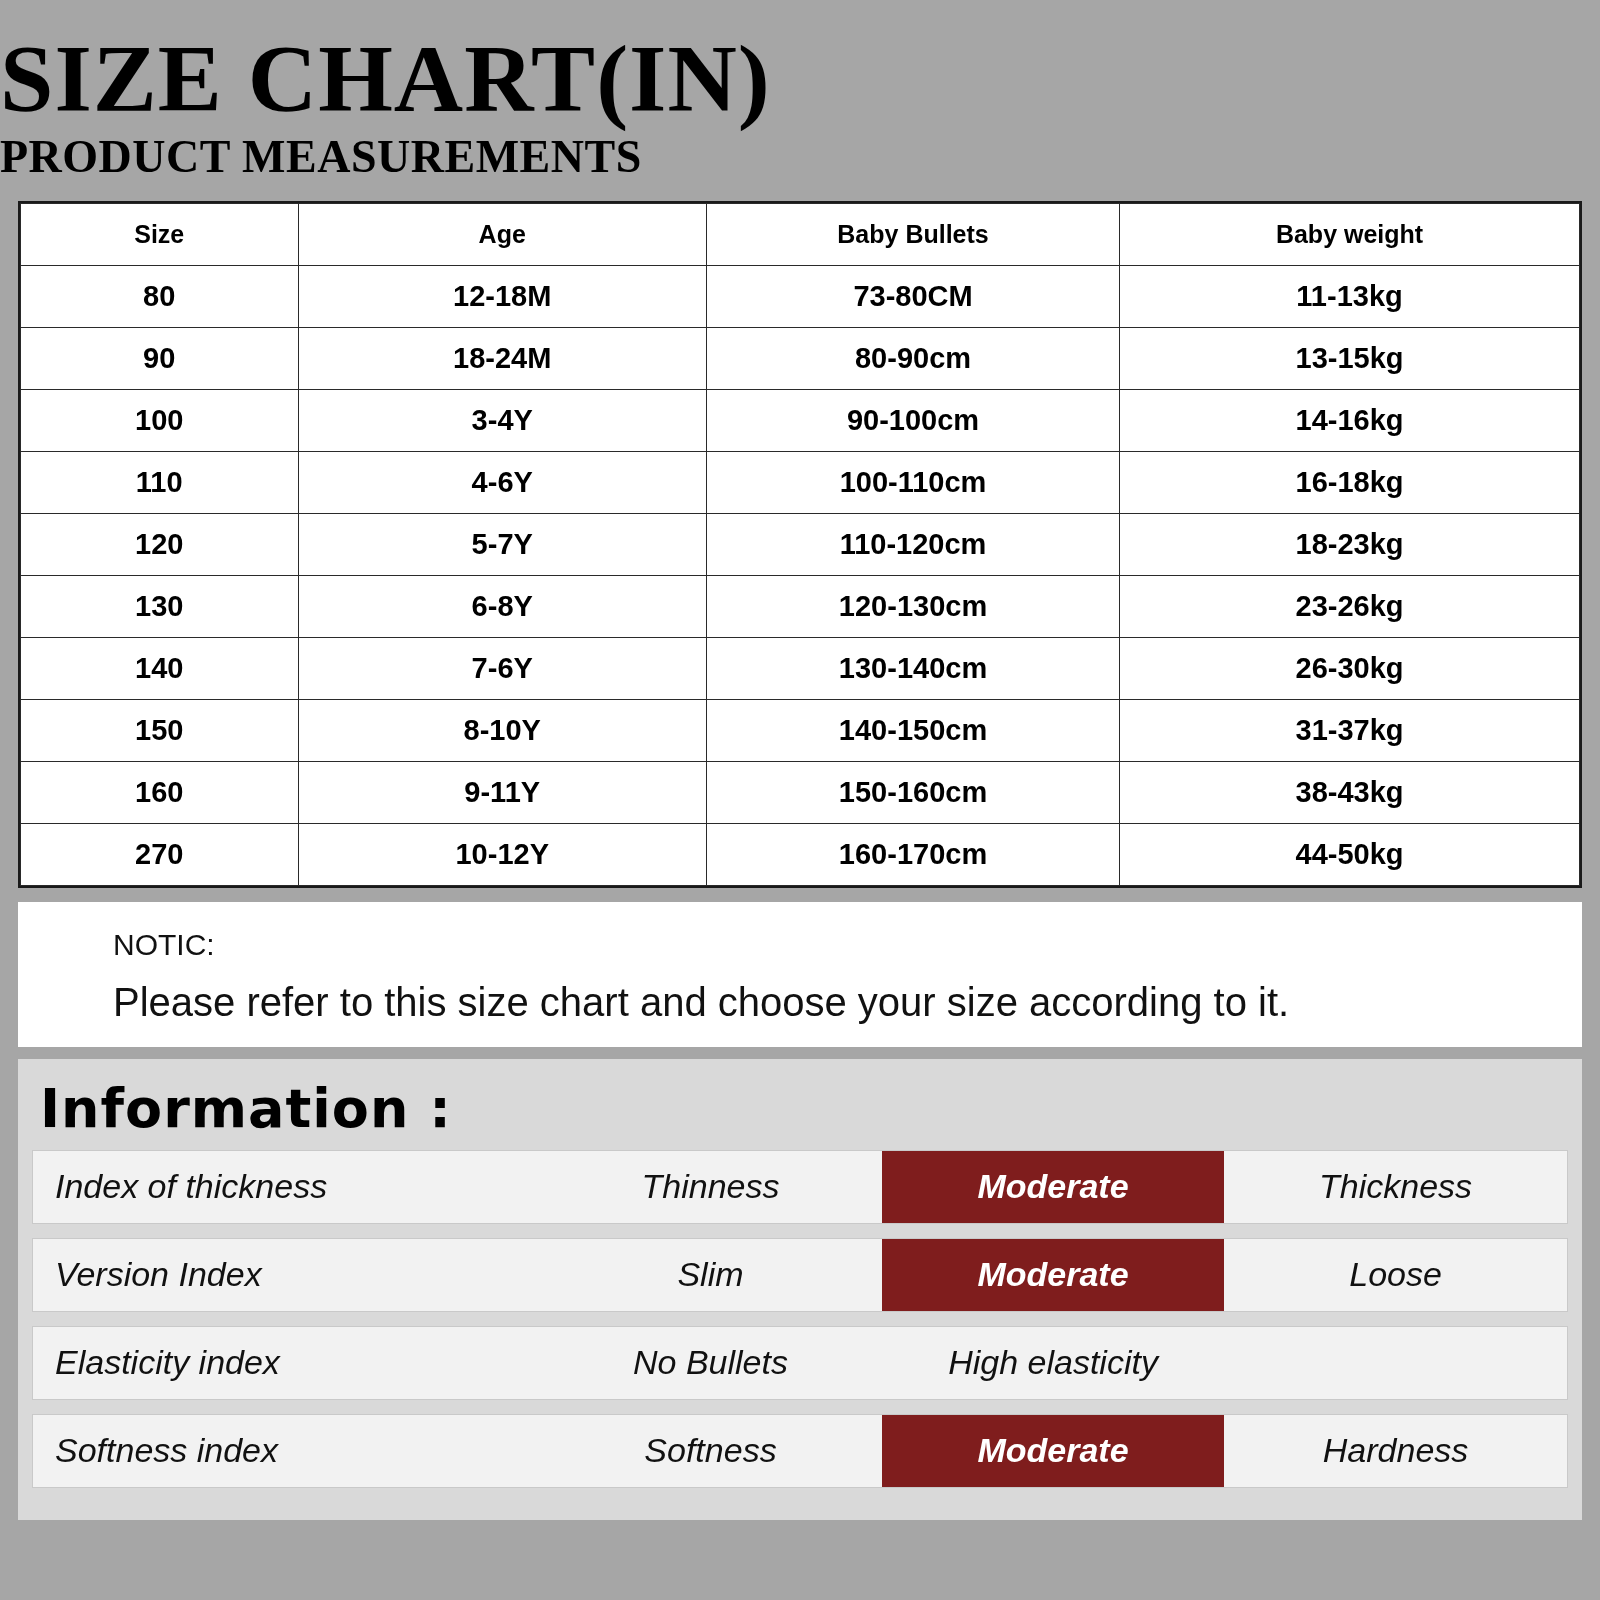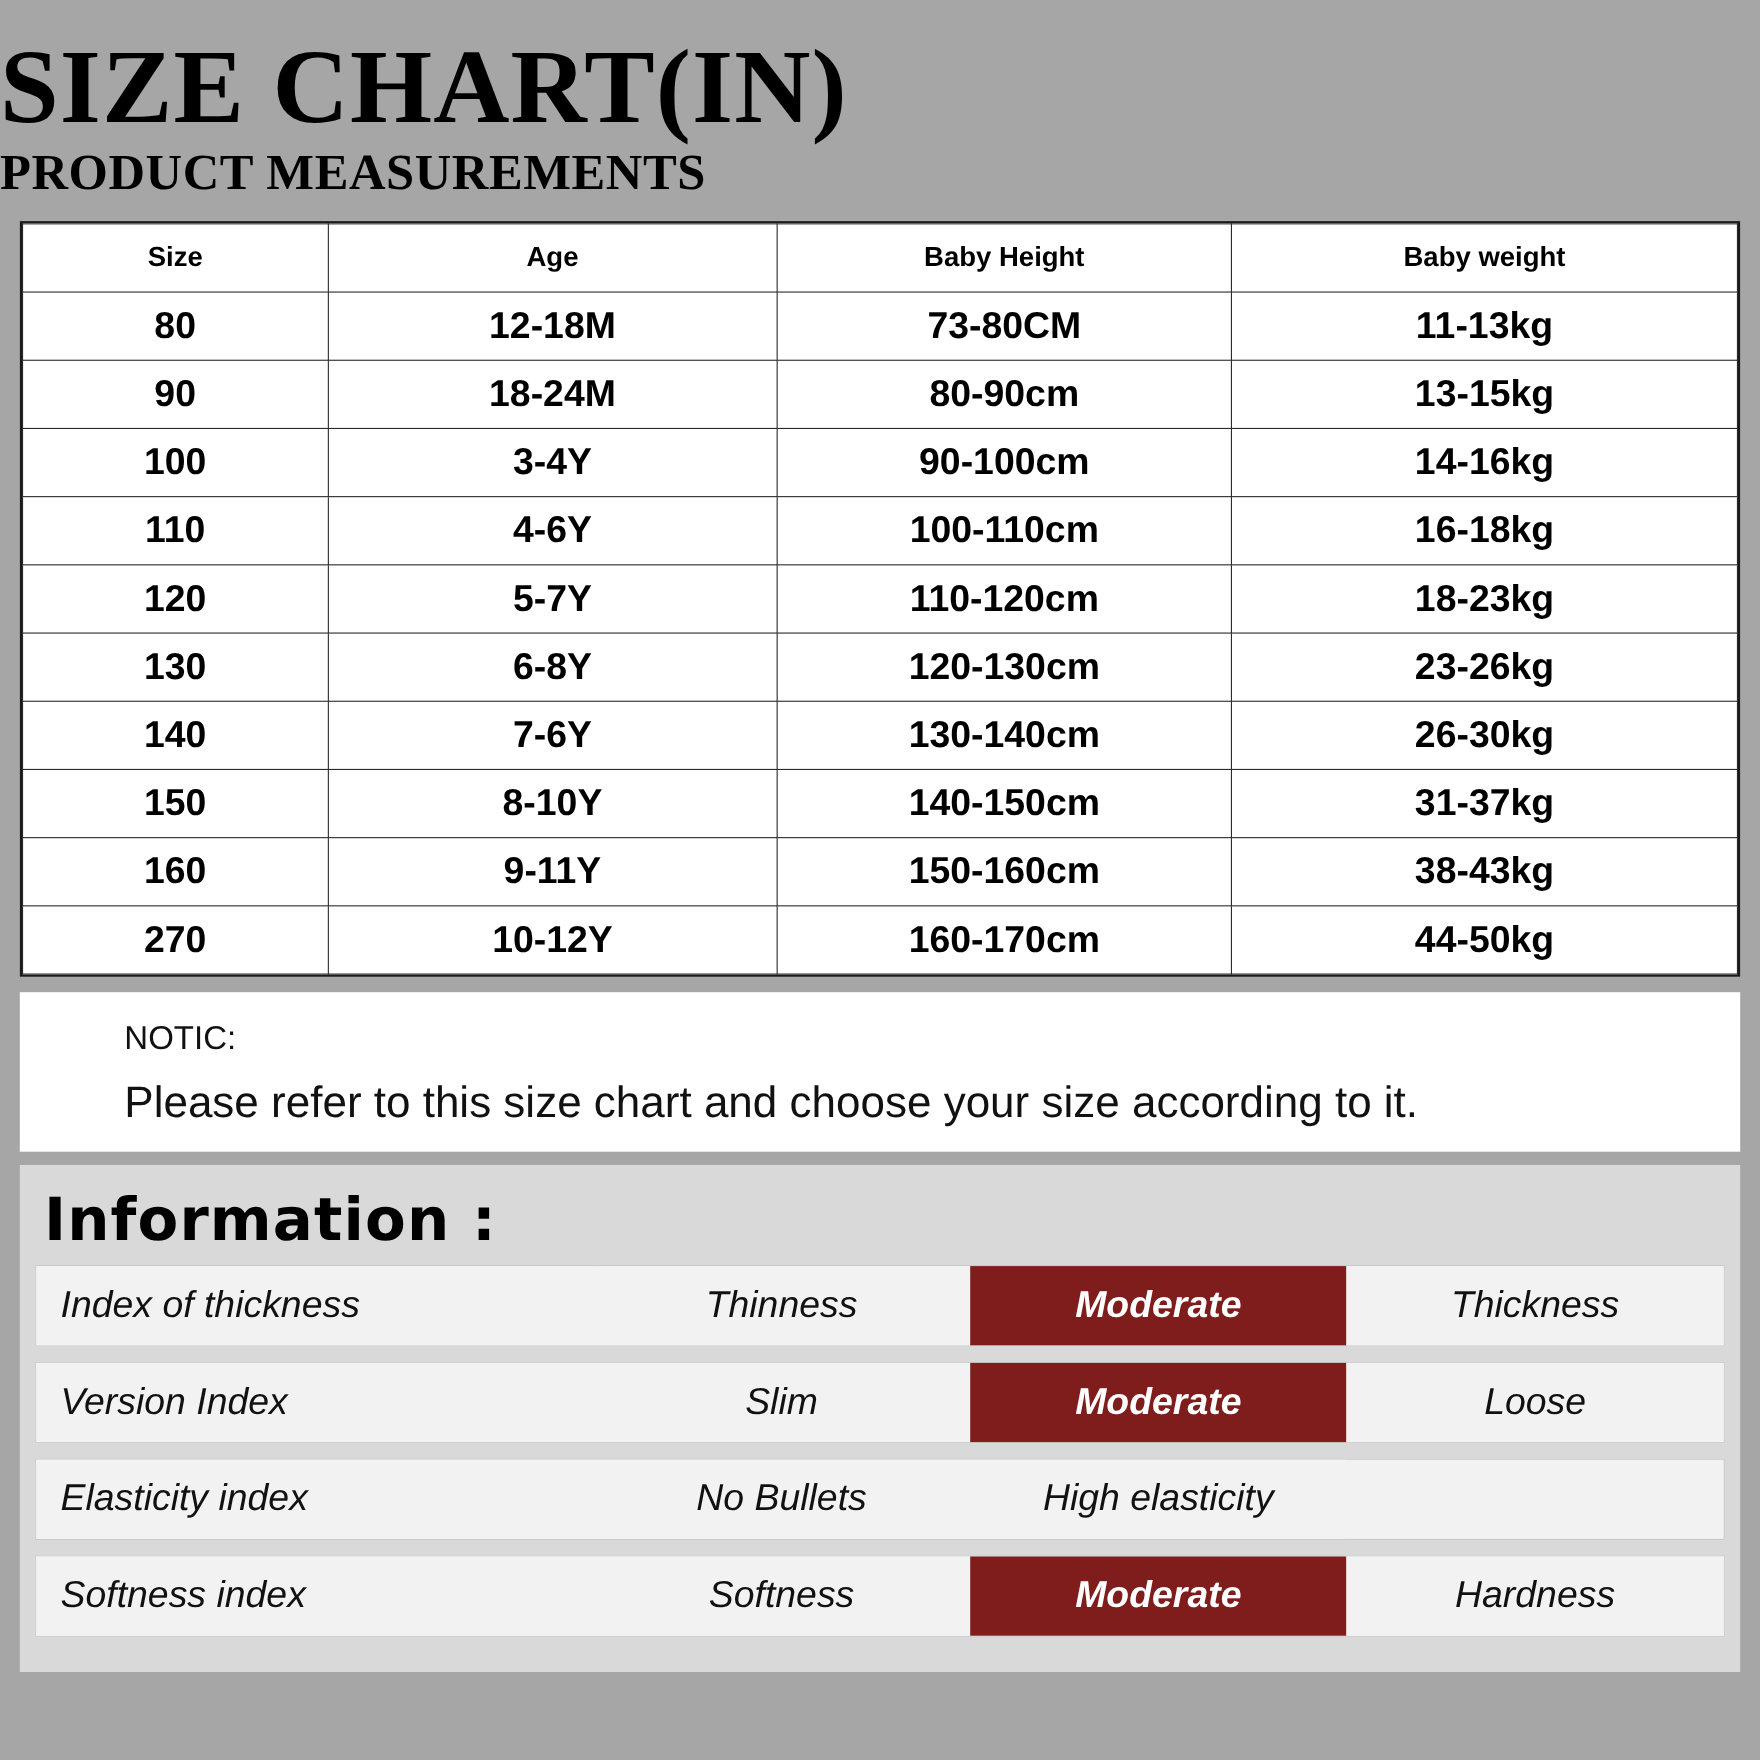--- a/index.html
+++ b/index.html
@@ -53,21 +53,21 @@
   table.size-table {
     width: 100%;
     border-collapse: collapse;
     table-layout: fixed;
   }
   table.size-table th,
   table.size-table td {
     border: 1px solid #2a2a2a;
     text-align: center;
     font-weight: bold;
-    font-size: 34px;
+    font-size: 29px;
     color: #000;
     height: 61px;
     padding: 0;
     background: #ffffff;
   }
   table.size-table th {
     font-size: 25px;
   }
   table.size-table col.c1 { width: 17.8%; }
   table.size-table col.c2 { width: 26.2%; }
@@ -155,21 +155,21 @@
       <colgroup>
         <col class="c1">
           <col class="c2">
           <col class="c3">
           <col class="c4">
       </colgroup>
       <thead>
         <tr>
           <th>Size</th>
           <th>Age</th>
-          <th>Baby Height</th>
+          <th>Baby Bullets</th>
           <th>Baby weight</th>
         </tr>
       </thead>
       <tbody>
         <tr>
           <td>80</td>
           <td>12-18M</td>
           <td>73-80CM</td>
           <td>11-13kg</td>
         </tr>

